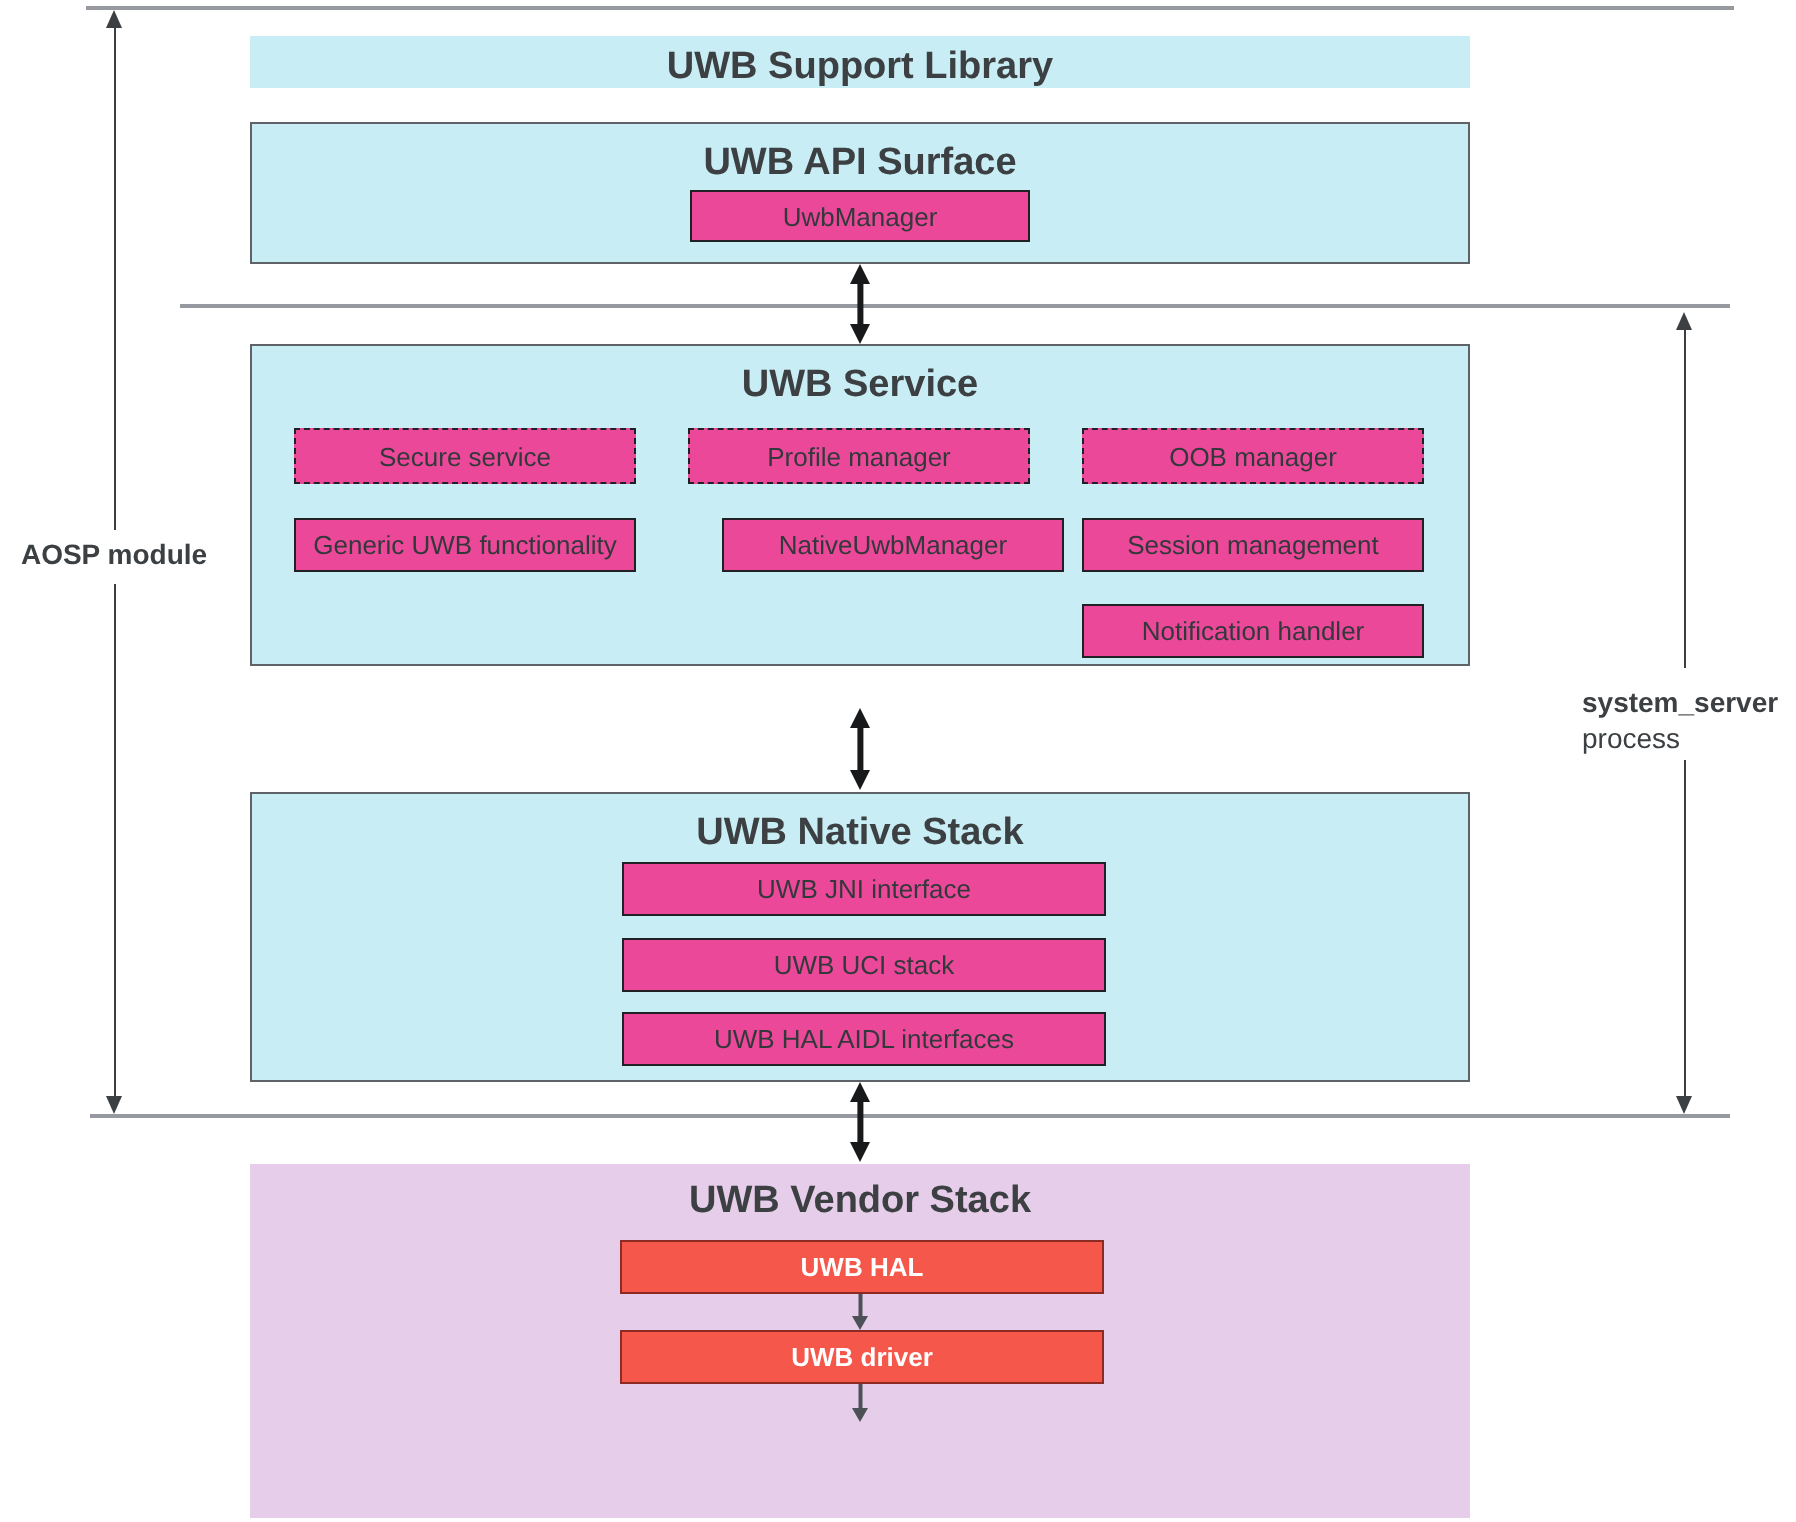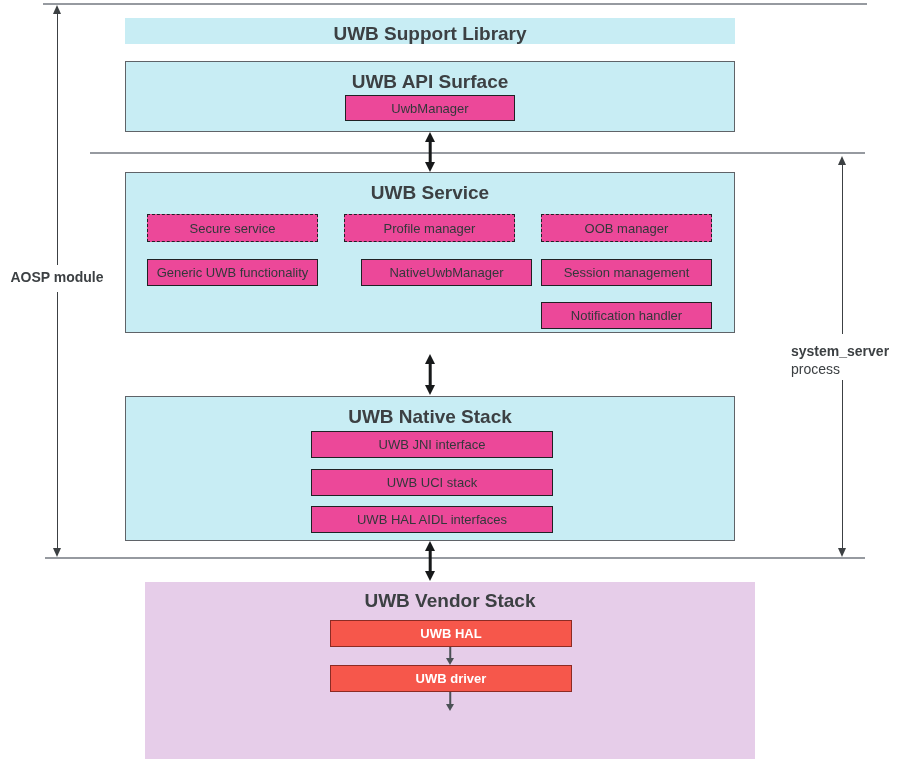--- a/index.html
+++ b/index.html
@@ -4,21 +4,21 @@
 <style>
   html,body { margin:0; padding:0; background:#ffffff; }
   body { font-family:"Liberation Sans", sans-serif; color:#3C4043; }
   #canvas { position:relative; width:898px; height:761px; background:#ffffff; overflow:hidden; }
 
   .hline { position:absolute; height:2px; background:#969aa0; }
 
   
   .cyanbox  { position:absolute; left:125px; width:610px; background:#C8EDF4; box-sizing:border-box; }
   .bordered { border:1px solid #5F6368; }
-  .lavbox   { position:absolute; left:125px; width:610px; background:#E6CDE9; box-sizing:border-box;margin-left:20px; }
+  .lavbox   { position:absolute; left:125px; width:610px; background:#E6CDE9; box-sizing:border-box; }
   .boxtitle { text-align:center; font-weight:bold; font-size:19px; color:#3C4043; padding-top:9px; }
 
   .greenbox { position:absolute; box-sizing:border-box; background:#ec4899; border:1px solid #202124;
               font-size:13px; color:#33383b; text-align:right; display:flex; align-items:center; justify-content:center; }
   .dashed   { border:1.6px dashed #202124; }
 
   .redbox   { position:absolute; box-sizing:border-box; background:#F6574B; border:1px solid #8C2B24;
               font-size:13px; font-weight:bold; color:#ffffff; text-align:right;
               display:flex; align-items:center; justify-content:center; }
 

